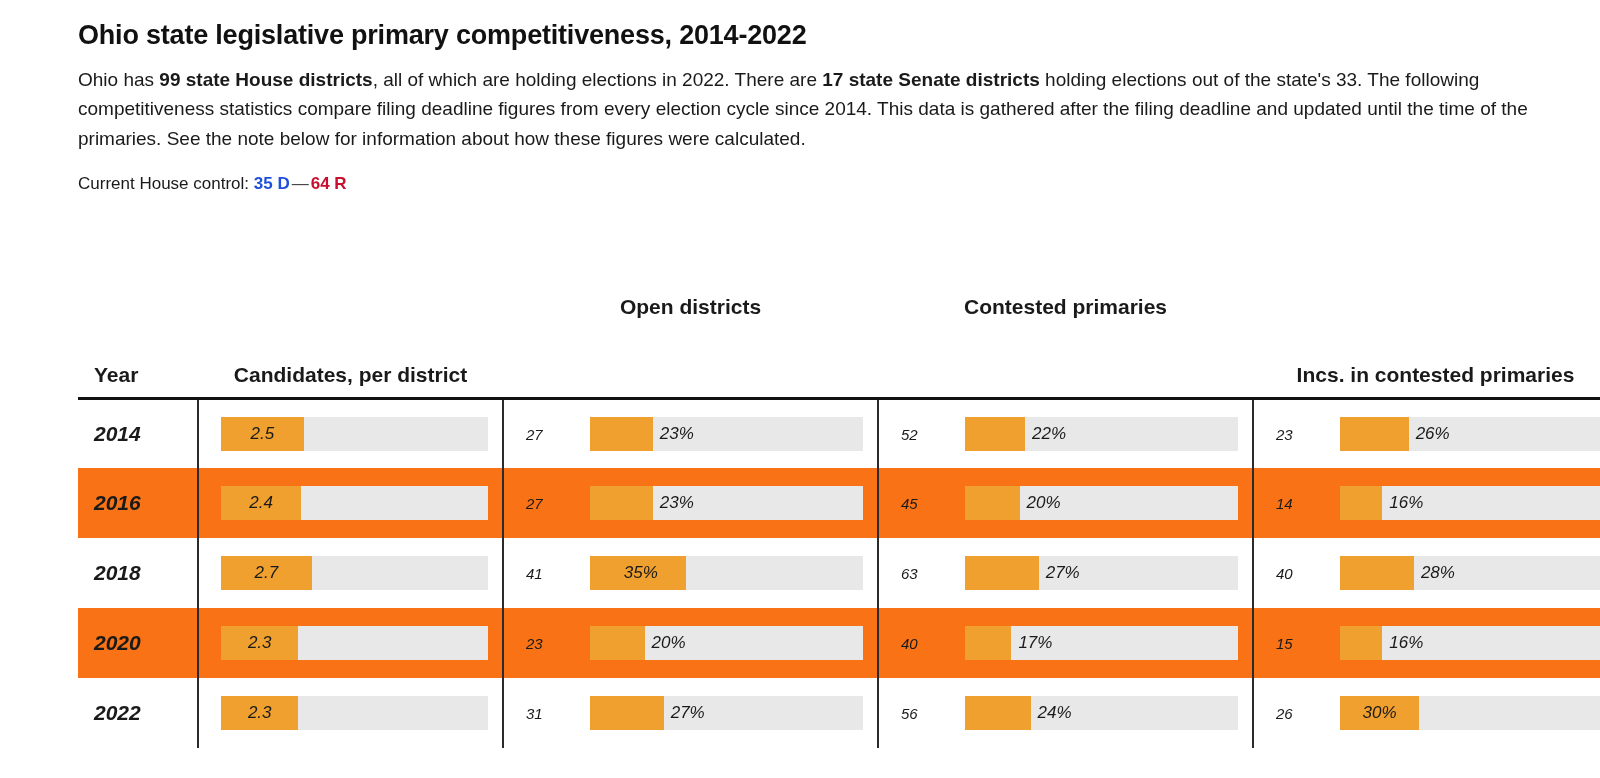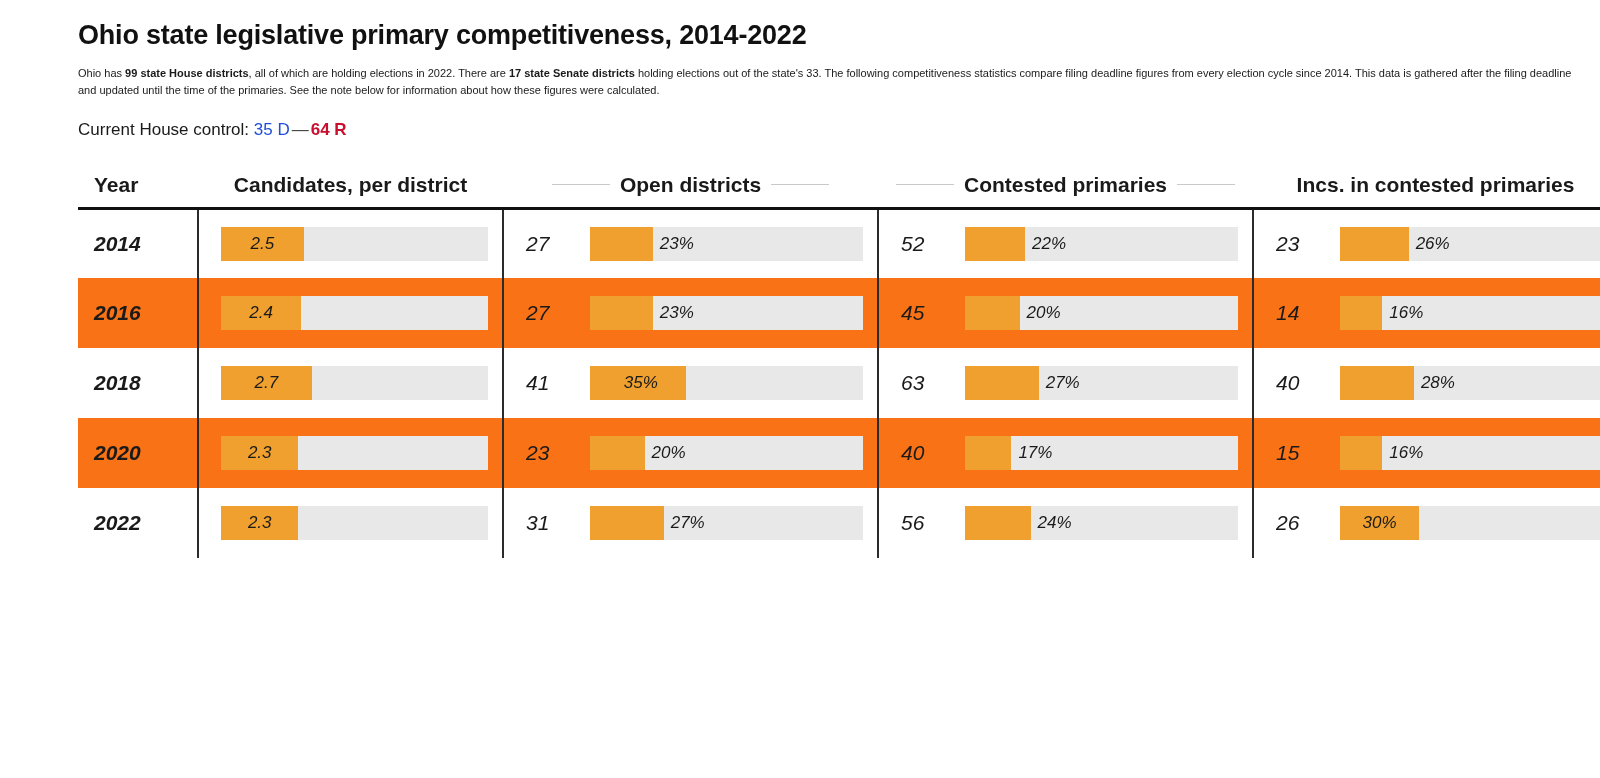--- a/index.html
+++ b/index.html
@@ -23,33 +23,33 @@
     margin-left: 44px;
   }
   h1.title {
     font-size: 27px;
     font-weight: bold;
     letter-spacing: -0.2px;
     margin: 6px 0 14px 0;
     color: #111111;
   }
   .intro {
-    font-size: 11px;
+    font-size: 19px;
     line-height: 1.55;
     color: #1a1a1a;
     max-width: 1510px;
     margin: 0 0 18px 0;
   }
   .intro b { font-weight: bold; }
   .control-line {
     font-size: 17px;
     line-height: 1.5;
     margin: 0;
   }
-  .dem { color: #1f4fd8; font-weight: normal; }
+  .dem { color: #1f4fd8; font-weight: bold; }
   .rep { color: #c8102e; font-weight: bold; }
   .dash { color: #444; padding: 0 2px; }
 
   table.stats {
     margin-top: 30px;
     width: 1540px;
     border-collapse: collapse;
     table-layout: fixed;
   }
   table.stats thead th {
@@ -66,20 +66,21 @@
     padding-left: 16px;
     font-size: 21px;
   }
   thead tr { border-bottom: 3px solid #111; }
 
   .hdr-rule {
     display: flex;
     align-items: center;
     gap: 10px;
     justify-content: center;
+    flex-direction: column;
   }
   .hdr-rule .line {
     height: 1px;
     background: #c9c9c9;
     flex: 0 0 58px;
   }
 
   tbody tr { height: 70px; font-style: italic; }
   tbody tr.alt { background: #f97316; }
   tbody td {
@@ -94,21 +95,21 @@
     width: 120px;
   }
   td.sep { border-right: 2px solid #2b2b2b; }
   .cellwrap {
     display: flex;
     align-items: center;
     padding: 0 14px 0 22px;
     gap: 18px;
   }
   .countnum {
-    font-size: 21px;
+    font-size: 15px;
     color: #1a1a1a;
     width: 46px;
     text-align: left;
     flex: 0 0 46px;
   }
   .bar-track {
     position: relative;
     height: 34px;
     background: #e8e8e8;
     flex: 1 1 auto;

